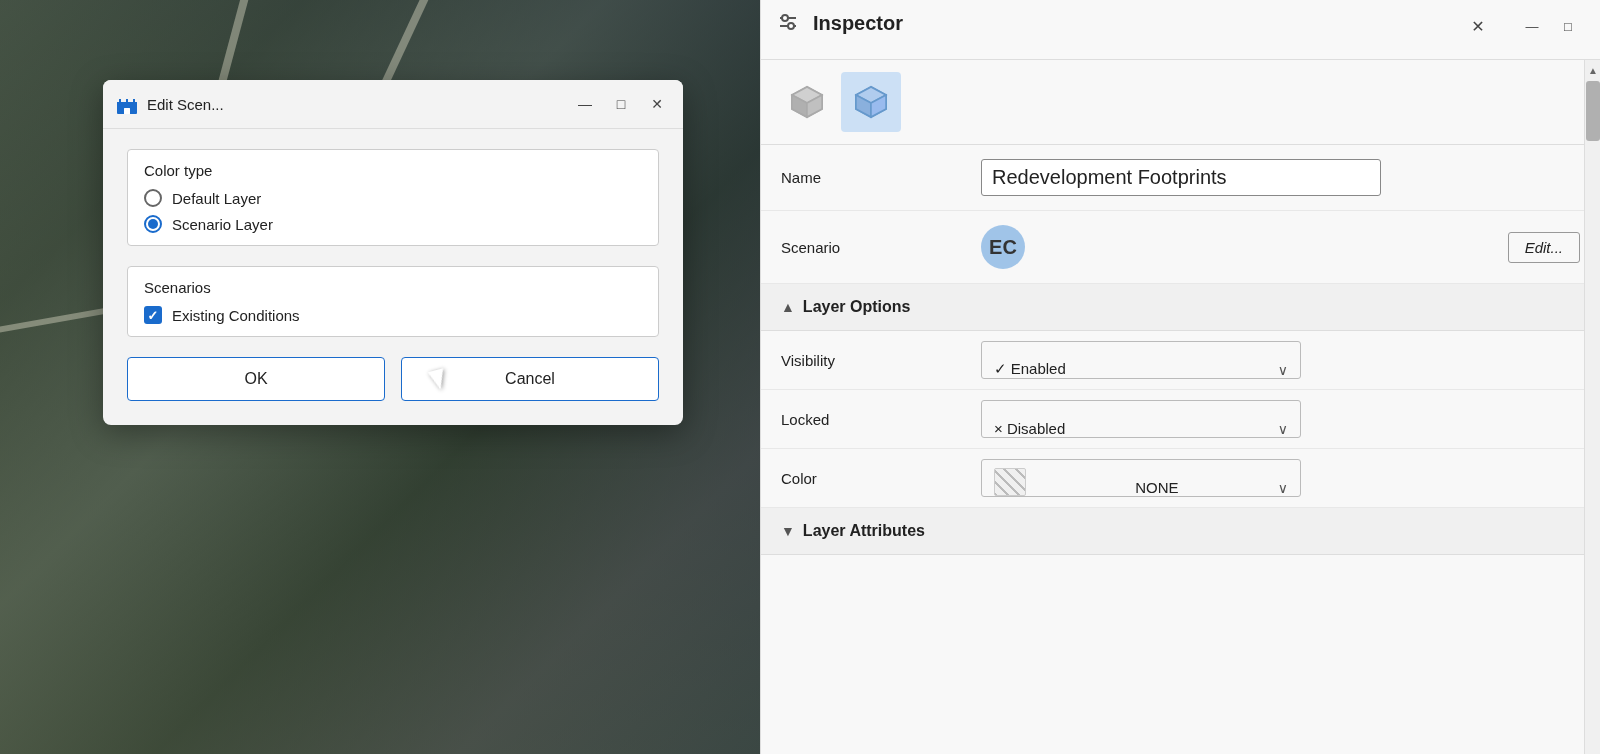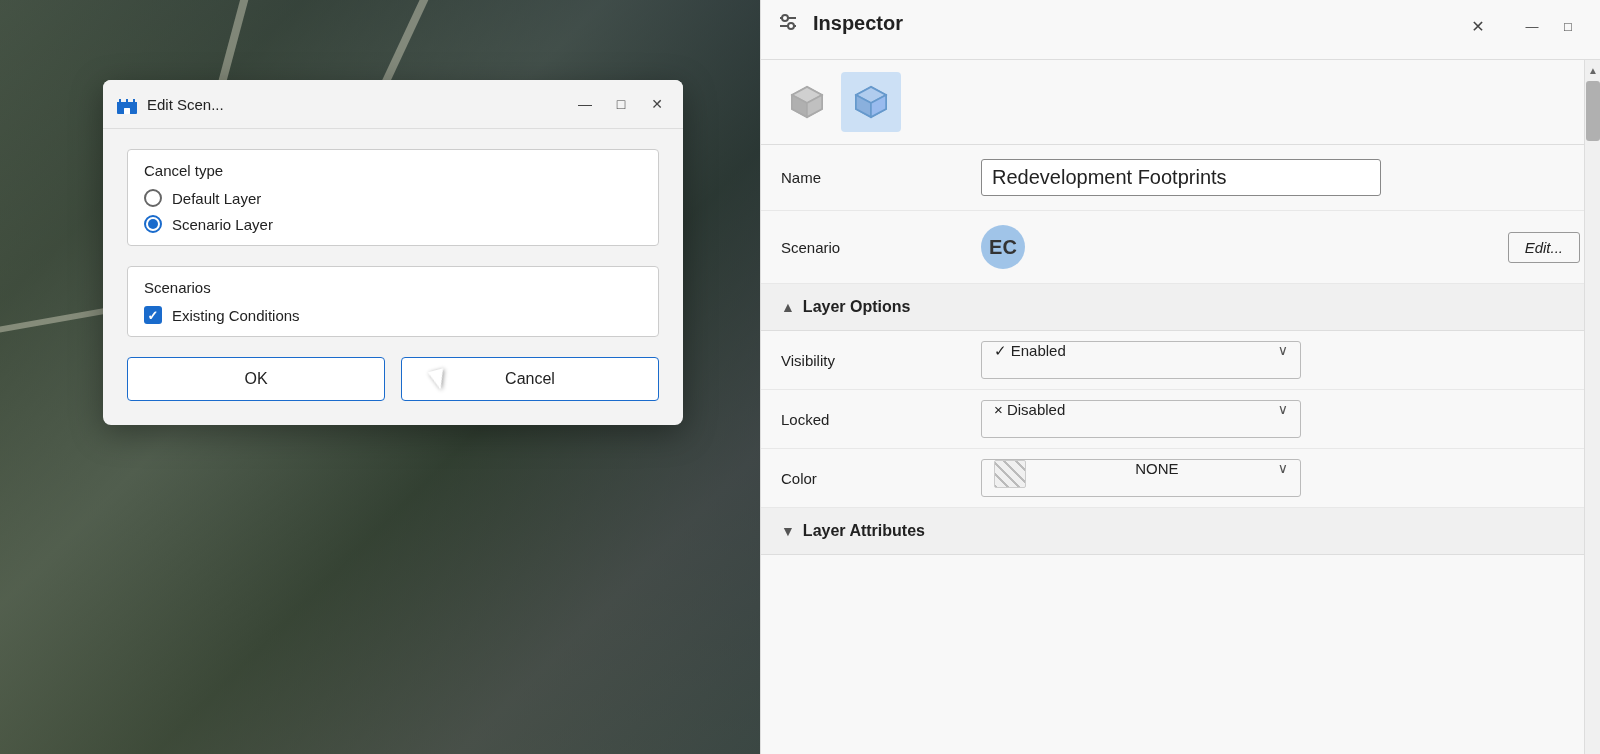--- a/index.html
+++ b/index.html
@@ -373,21 +373,21 @@
       flex: 1;
       max-width: 320px;
       height: 38px;
       border: 1.5px solid #bbb;
       border-radius: 3px;
       background: #f8f8f8;
       padding: 0 12px;
       font-size: 15px;
       color: #222;
       display: flex;
-      align-items: flex-start;
+      align-items: flex-end;
       justify-content: space-between;
       cursor: pointer;
     }
     .dropdown-chevron {
       font-size: 14px;
       color: #555;
     }
 
     
     .color-hatch {
@@ -458,21 +458,21 @@
       <rect x="9" y="16" width="6" height="6" rx="0.5" fill="#fff"></rect>
     </svg>
     <span class="dialog-title">Edit Scen...</span>
     <button class="titlebar-btn">—</button>
     <button class="titlebar-btn">□</button>
     <button class="titlebar-btn close">✕</button>
   </div>
   <div class="dialog-body">
 
     <div class="section-box">
-      <div class="section-label">Cancel type</div>
+      <div class="section-label">Color type</div>
       <label class="radio-option">
         <div class="radio-circle"></div>
         <span>Default Layer</span>
       </label>
       <label class="radio-option">
         <div class="radio-circle selected">
           <div class="radio-dot"></div>
         </div>
         <span>Scenario Layer</span>
       </label>

